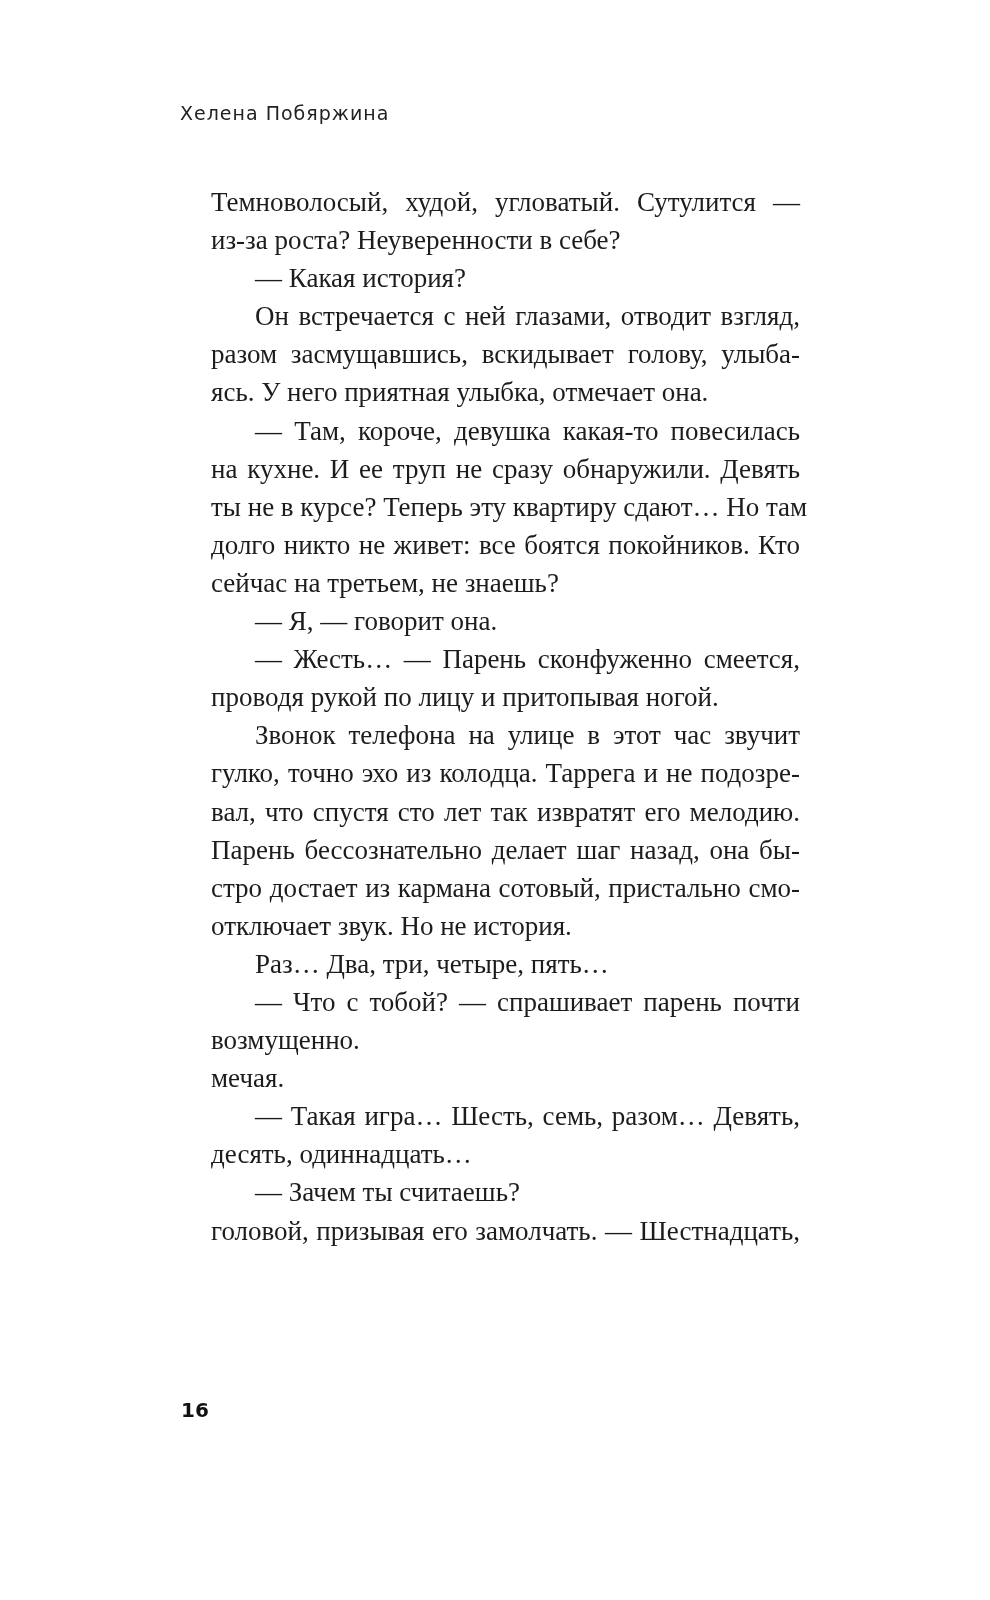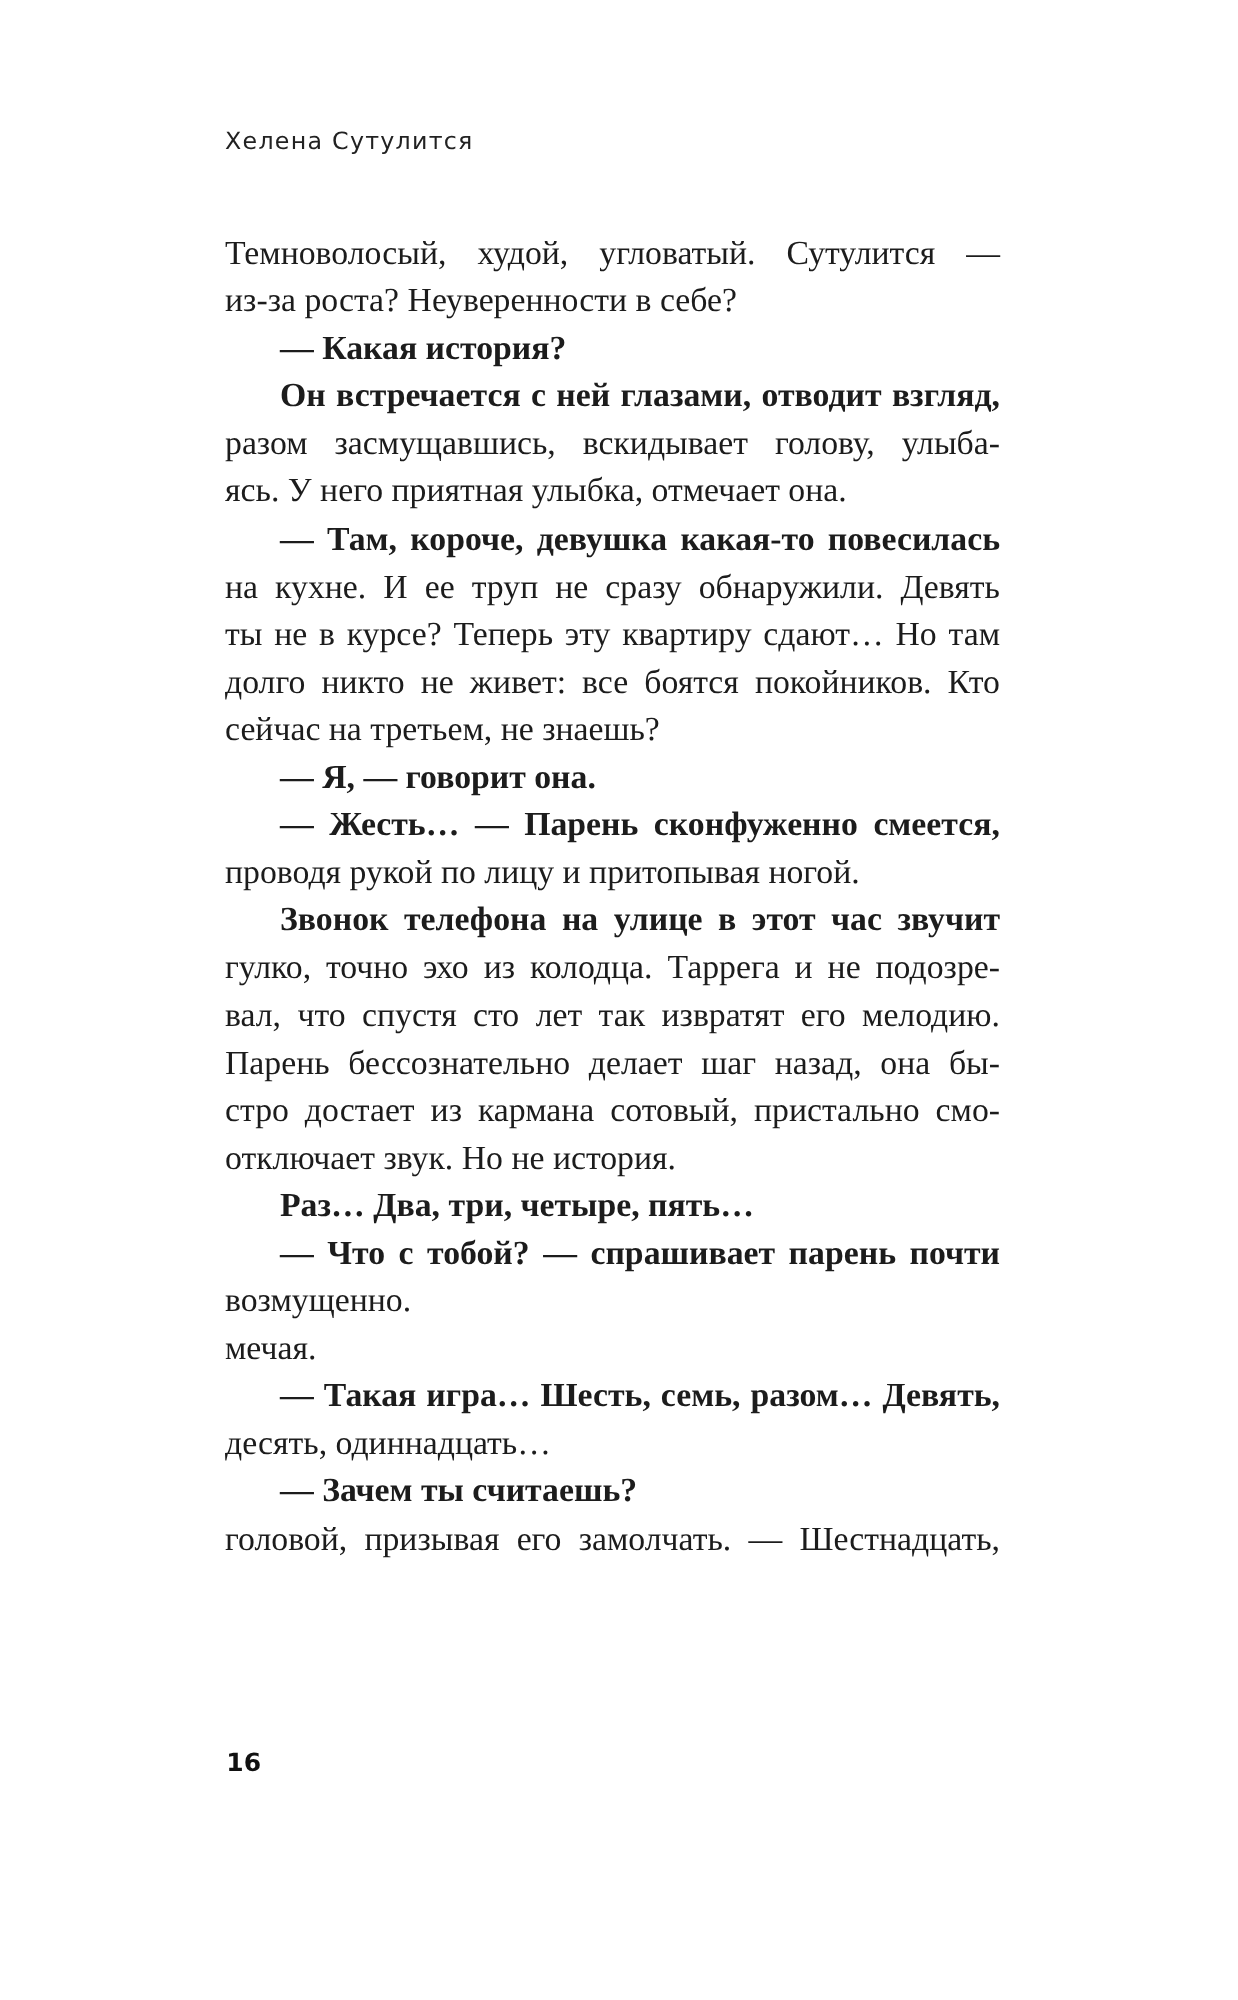--- a/index.html
+++ b/index.html
@@ -32,42 +32,42 @@
     font-size: 27px;
     line-height: 38.1px;
     color: #1c1c1c;
   }
   .line {
     display: block;
     white-space: nowrap;
     text-align: justify;
     text-align-last: justify;
     height: 38.1px;
+    margin-left: 31px;
   }
   .line.last {
     text-align-last: left;
   }
   .line.indent {
     padding-left: 44px;
-    font-weight: bold;
   }
   .page-number {
     position: absolute;
     left: 181px;
     top: 1398px;
     font-family: "DejaVu Sans", sans-serif;
     font-weight: bold;
     font-size: 20px;
     color: #111;
   }
 </style>
 </head>
 <body>
 
-<div class="running-head">Хелена Сутулится</div>
+<div class="running-head">Хелена Побяржина</div>
 
 <div class="text-block" id="text-block">
     <span class="line">Темноволосый, худой, угловатый. Сутулится —</span>
     <span class="line last">из-за роста? Неуверенности в себе?</span>
     <span class="line indent last">— Какая история?</span>
     <span class="line indent">Он встречается с ней глазами, отводит взгляд,</span>
     <span class="line">разом засмущавшись, вскидывает голову, улыба-</span>
     <span class="line last">ясь. У него приятная улыбка, отмечает она.</span>
     <span class="line indent">— Там, короче, девушка какая-то повесилась</span>
     <span class="line">на кухне. И ее труп не сразу обнаружили. Девять</span>

